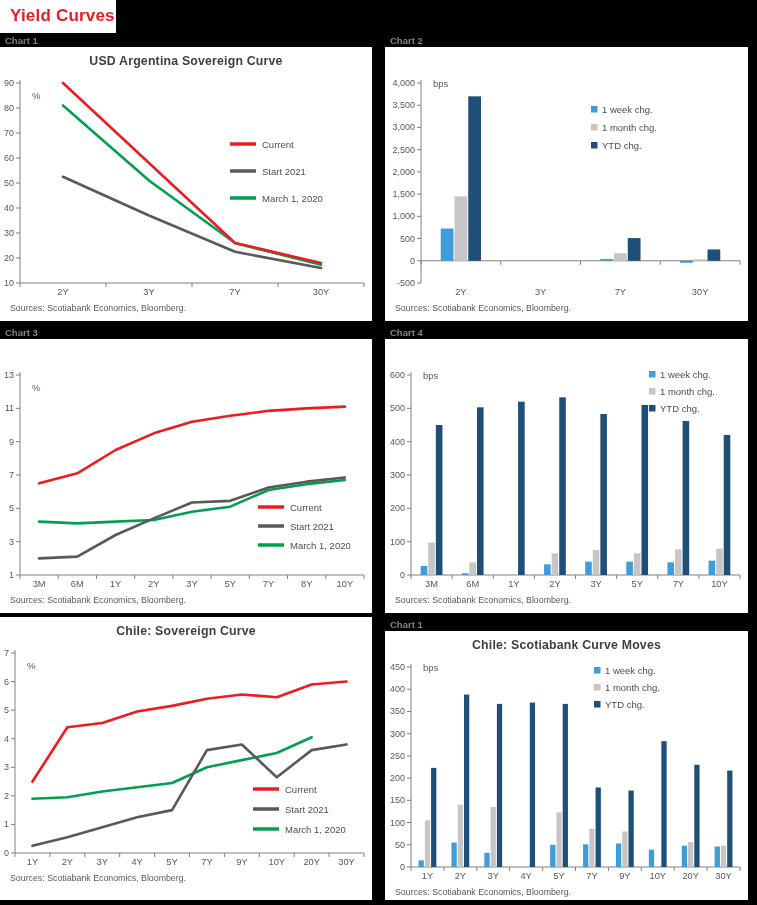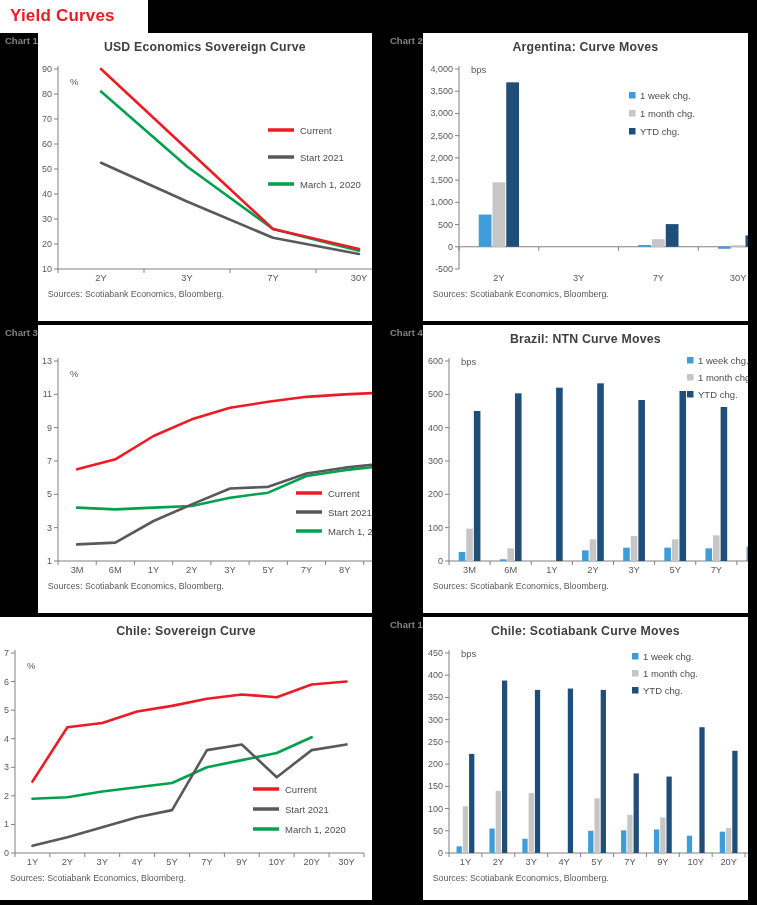--- a/index.html
+++ b/index.html
@@ -1,23 +1,23 @@
 <!DOCTYPE html>
 <html><head>
 <meta charset="utf-8">
 <style>
   html,body{margin:0;padding:0;background:#000;}
   .page{position:relative;width:757px;height:905px;background:#000;overflow:hidden;
         font-family:"Liberation Sans","DejaVu Sans",sans-serif;}
-  .masthead{position:absolute;top:0;left:0;width:148px;height:33px;background:#fff;}
+  .masthead{position:absolute;top:0;left:0;width:116px;height:33px;background:#fff;}
   .masthead h1{margin:0;padding:6px 0 0 10px;font-size:17px;font-weight:bold;letter-spacing:.2px;}
   .grid{position:absolute;top:33px;left:0;display:grid;
         grid-template-columns:372px 363px;grid-template-rows:288px 288px 283px;
         column-gap:13px;row-gap:4px;}
-  .panel{display:flex;flex-direction:row;}
+  .panel{display:flex;flex-direction:column;}
   .panel-header{height:14px;background:#000;color:#828282;font-size:9.5px;
                 font-weight:bold;line-height:15px;padding-left:5px;}
   .panel-body{position:relative;background:#fff;flex:1;}
   .chart-title{position:absolute;top:7px;left:0;width:100%;margin:0;text-align:center;
                font-size:12.3px;font-weight:bold;color:#3F3F3F;letter-spacing:.2px;}
   svg.plot{position:absolute;top:26px;left:0;width:100%;height:228px;display:block;}
   svg.plot text{font-family:"Liberation Sans","DejaVu Sans",sans-serif;}
   .sources{position:absolute;top:256px;left:10px;font-size:8.8px;color:#595959;}
 </style>
 </head>
@@ -26,21 +26,21 @@
 <div class="page">
   <div class="masthead">
     <h1 style="color: rgb(237, 28, 36);">Yield Curves</h1>
   </div>
 
   <div class="grid">
 
     <section class="panel">
       <div class="panel-header">Chart 1</div>
       <div class="panel-body">
-        <h2 class="chart-title">USD Economics Sovereign Curve</h2>
+        <h2 class="chart-title">USD Argentina Sovereign Curve</h2>
         <svg class="plot">
             <g>
               <line x1="20" y1="7" x2="20" y2="210" stroke="#808080" stroke-width="1"></line>
               <line x1="16" y1="210" x2="20" y2="210" stroke="#808080" stroke-width="1"></line>
               <text x="14" y="213" text-anchor="end" font-size="9" fill="#595959">10</text>
               <line x1="16" y1="185" x2="20" y2="185" stroke="#808080" stroke-width="1"></line>
               <text x="14" y="188" text-anchor="end" font-size="9" fill="#595959">20</text>
               <line x1="16" y1="160" x2="20" y2="160" stroke="#808080" stroke-width="1"></line>
               <text x="14" y="163" text-anchor="end" font-size="9" fill="#595959">30</text>
               <line x1="16" y1="135" x2="20" y2="135" stroke="#808080" stroke-width="1"></line>
@@ -81,21 +81,20 @@
               <text x="262" y="128.5" text-anchor="start" font-size="9.5" fill="#4D4D4D">March 1, 2020</text>
             </g>
           </svg>
         <div class="sources">Sources: Scotiabank Economics, Bloomberg.</div>
       </div>
     </section>
 
     <section class="panel">
       <div class="panel-header">Chart 2</div>
       <div class="panel-body">
-        <h2 class="chart-title">Argentina: Curve Moves</h2>
         <svg class="plot">
             <g>
               <line x1="36" y1="7" x2="36" y2="210" stroke="#808080" stroke-width="1"></line>
               <line x1="32" y1="210" x2="36" y2="210" stroke="#808080" stroke-width="1"></line>
               <text x="30" y="213" text-anchor="end" font-size="9" fill="#595959">-500</text>
               <line x1="32" y1="187.77777777777777" x2="36" y2="187.77777777777777" stroke="#808080" stroke-width="1"></line>
               <text x="30" y="190.77777777777777" text-anchor="end" font-size="9" fill="#595959">0</text>
               <line x1="32" y1="165.55555555555554" x2="36" y2="165.55555555555554" stroke="#808080" stroke-width="1"></line>
               <text x="30" y="168.55555555555554" text-anchor="end" font-size="9" fill="#595959">500</text>
               <line x1="32" y1="143.33333333333334" x2="36" y2="143.33333333333334" stroke="#808080" stroke-width="1"></line>
@@ -206,21 +205,20 @@
               <text x="290" y="183.5" text-anchor="start" font-size="9.5" fill="#4D4D4D">March 1, 2020</text>
             </g>
           </svg>
         <div class="sources">Sources: Scotiabank Economics, Bloomberg.</div>
       </div>
     </section>
 
     <section class="panel">
       <div class="panel-header">Chart 4</div>
       <div class="panel-body">
-        <h2 class="chart-title">Brazil: NTN Curve Moves</h2>
         <svg class="plot">
             <g>
               <line x1="26" y1="7" x2="26" y2="210" stroke="#808080" stroke-width="1"></line>
               <line x1="22" y1="210" x2="26" y2="210" stroke="#808080" stroke-width="1"></line>
               <text x="20" y="213" text-anchor="end" font-size="9" fill="#595959">0</text>
               <line x1="22" y1="176.66666666666669" x2="26" y2="176.66666666666669" stroke="#808080" stroke-width="1"></line>
               <text x="20" y="179.66666666666669" text-anchor="end" font-size="9" fill="#595959">100</text>
               <line x1="22" y1="143.33333333333334" x2="26" y2="143.33333333333334" stroke="#808080" stroke-width="1"></line>
               <text x="20" y="146.33333333333334" text-anchor="end" font-size="9" fill="#595959">200</text>
               <line x1="22" y1="110" x2="26" y2="110" stroke="#808080" stroke-width="1"></line>

